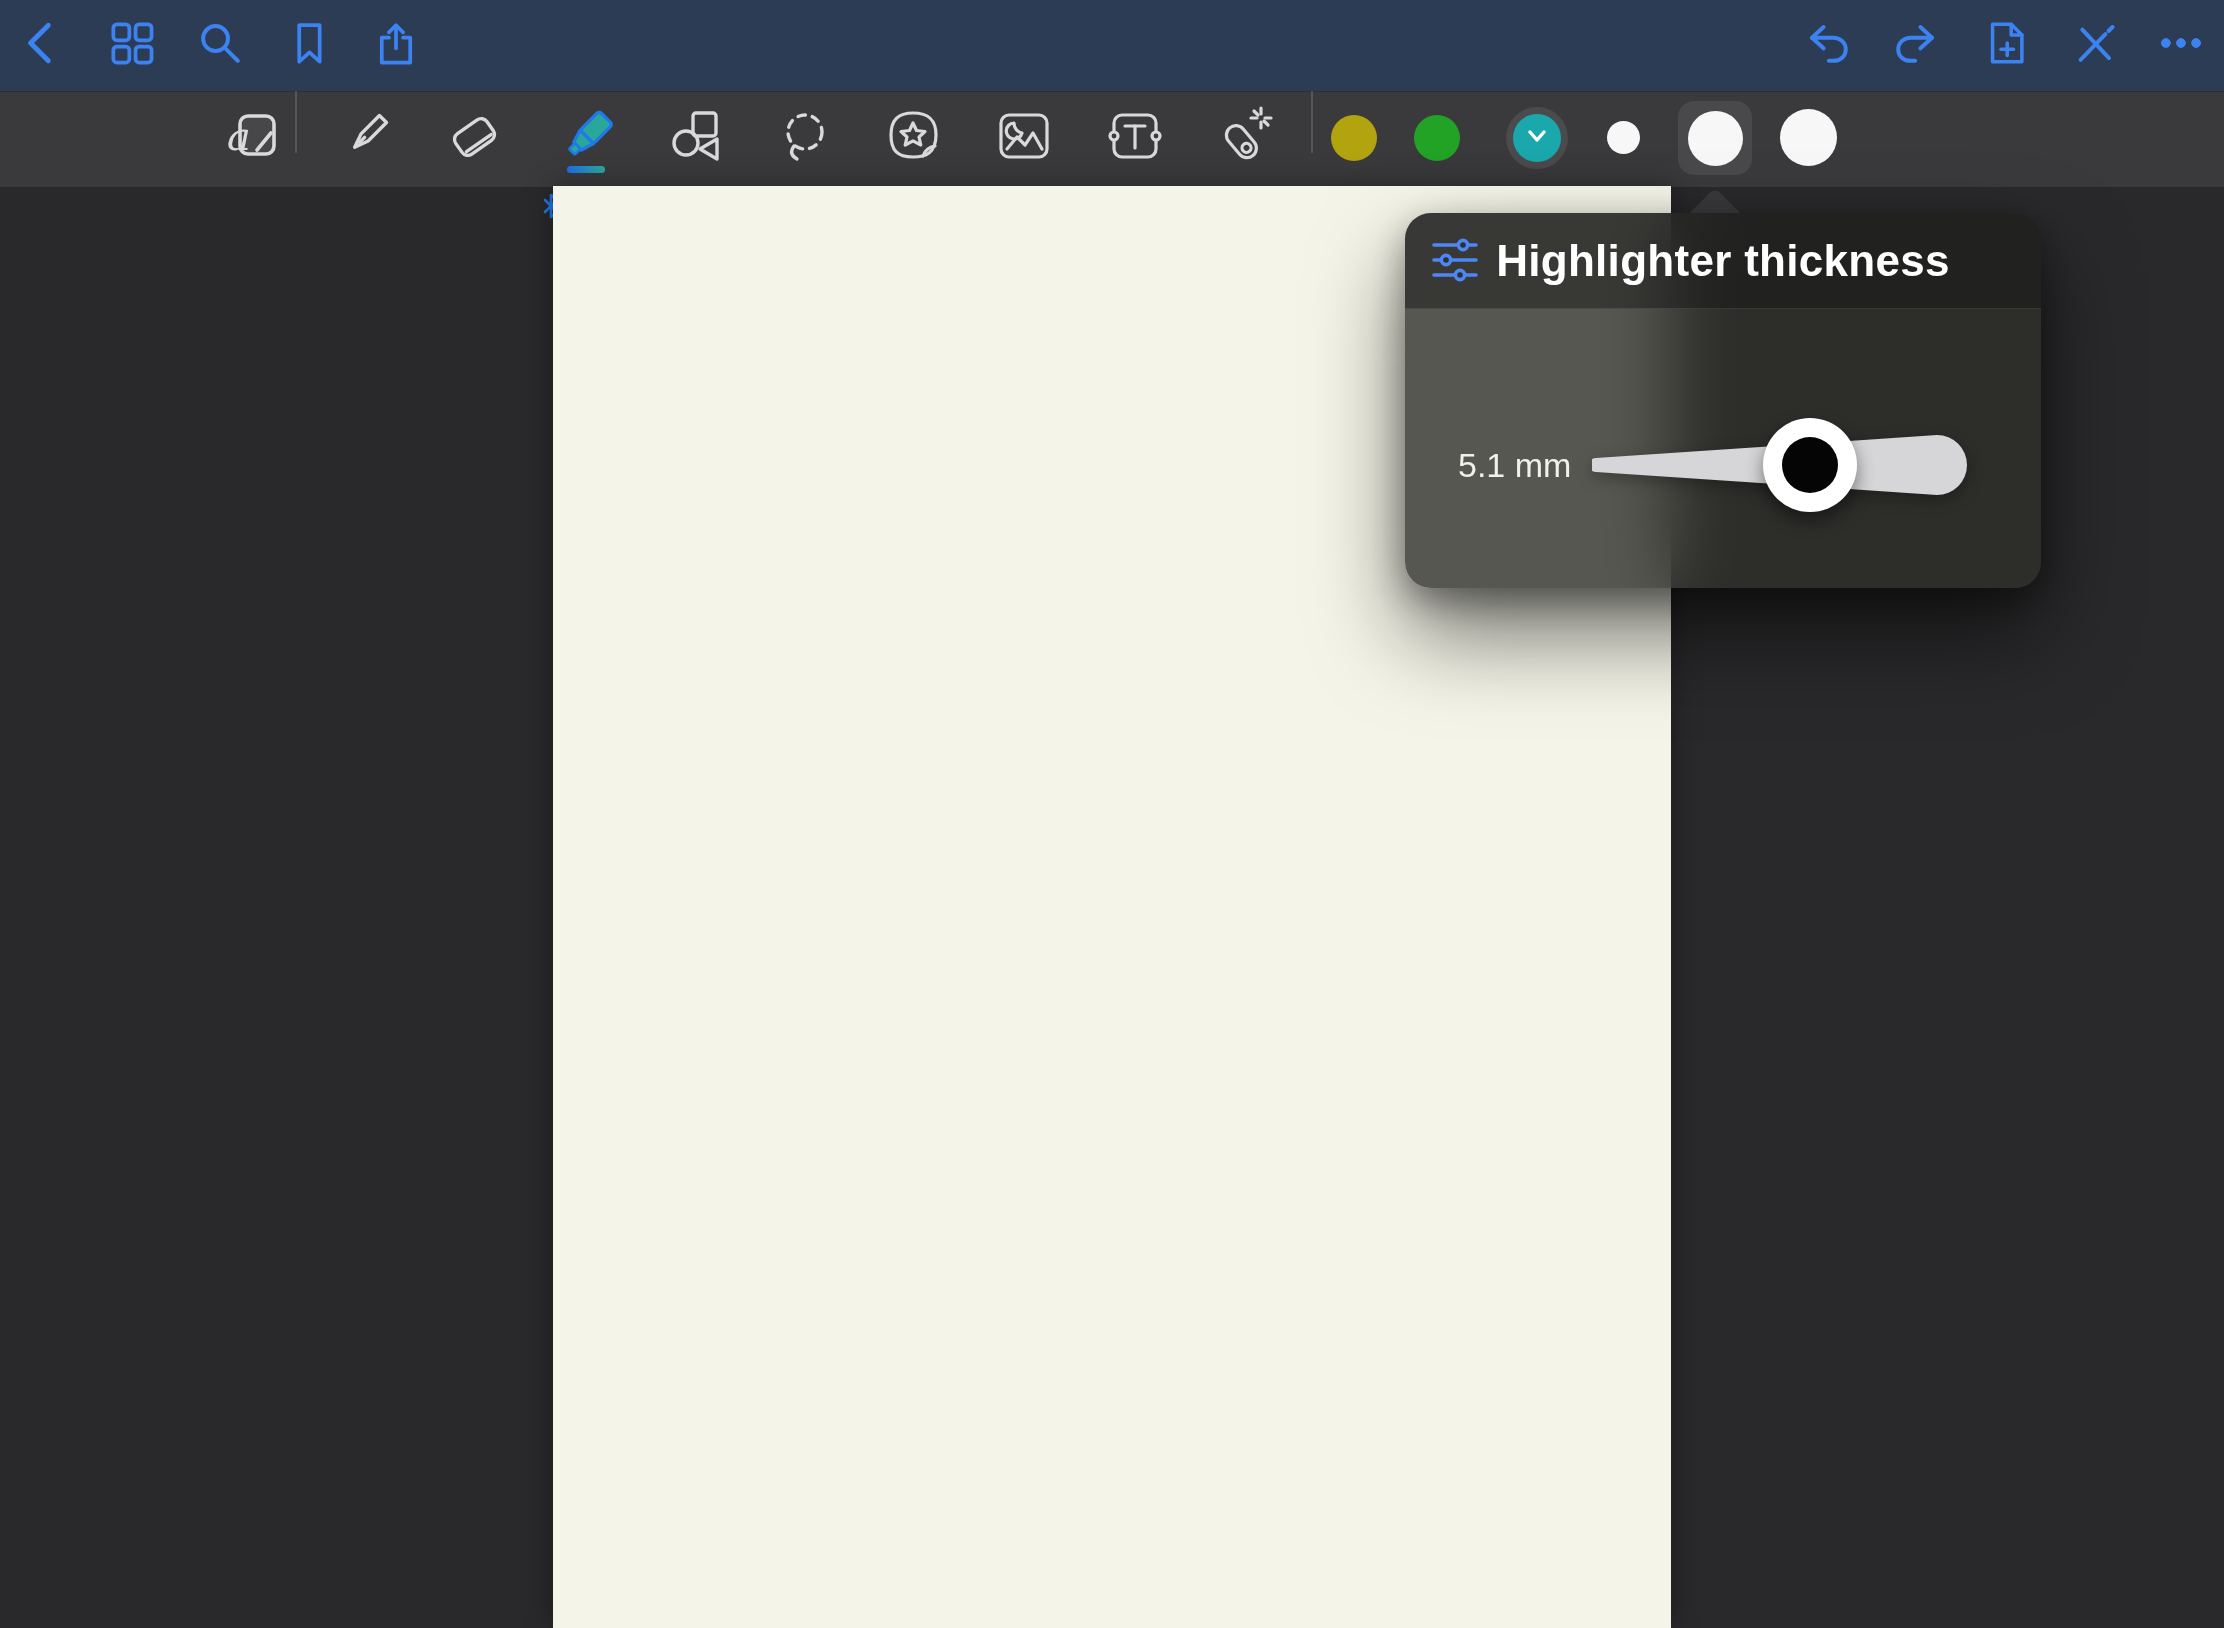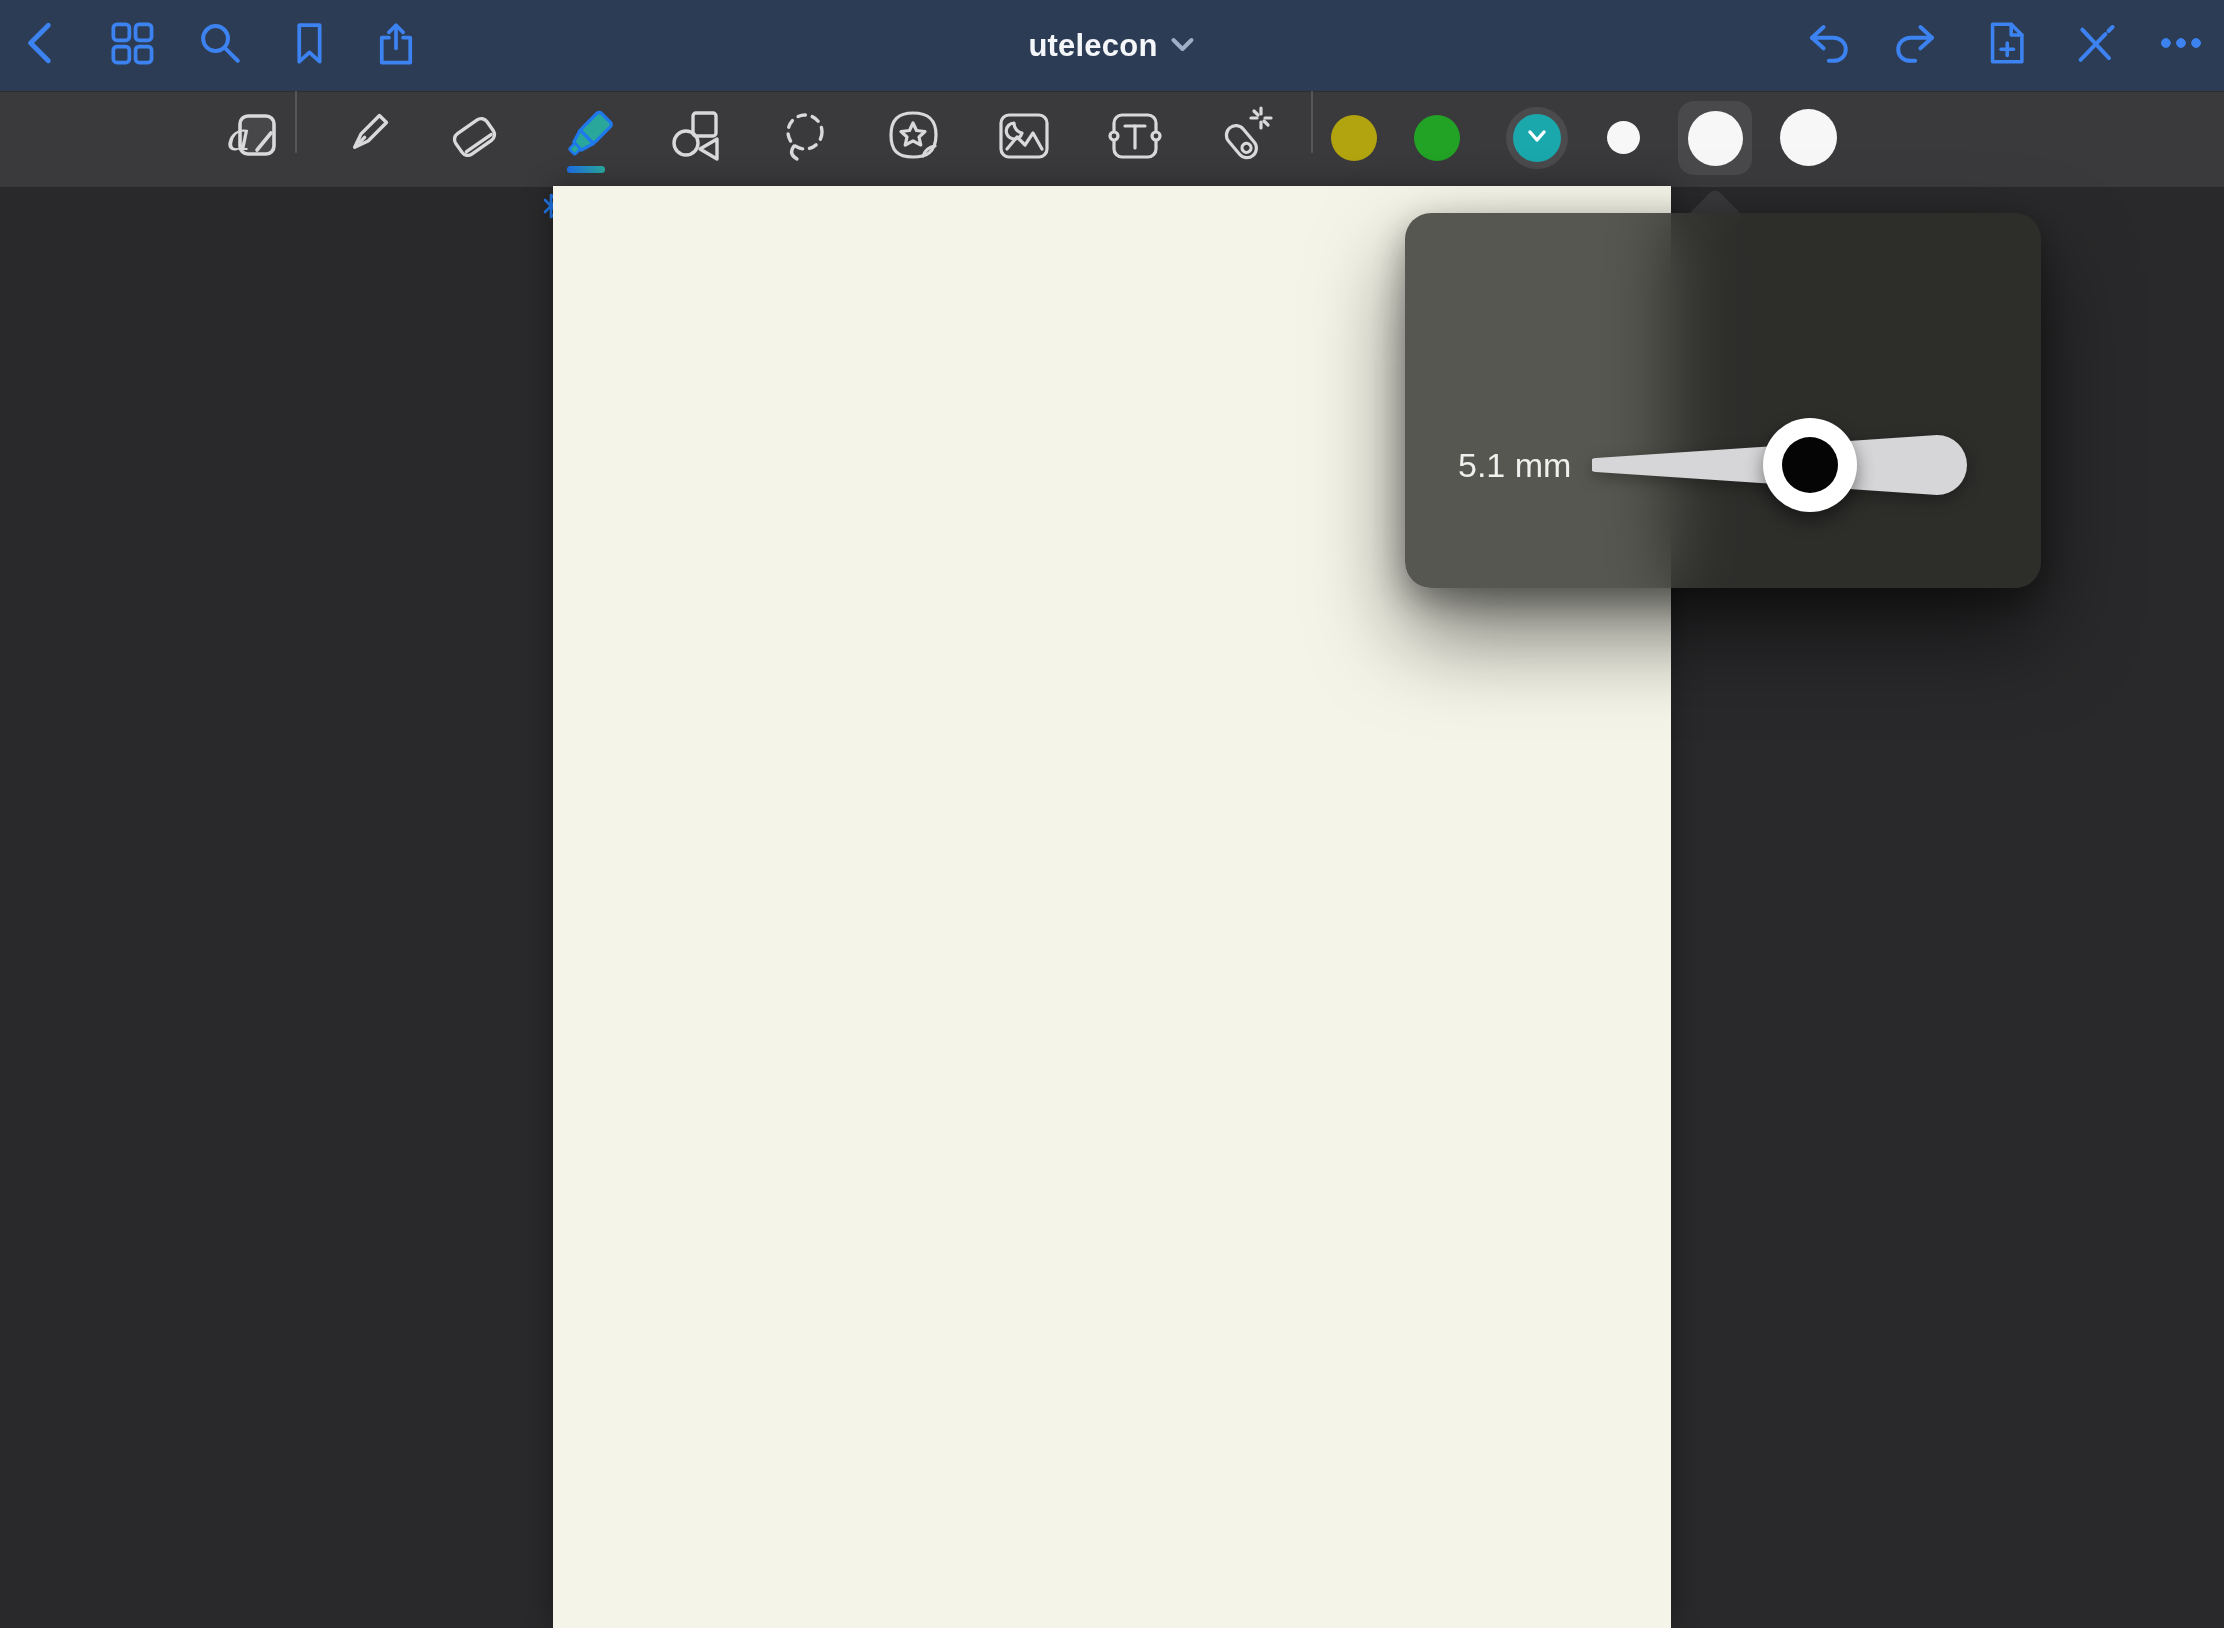--- a/index.html
+++ b/index.html
@@ -96,28 +96,20 @@
   <div class="abs navbtn" style="left:372px">
     <span>
       <svg width="48" height="48" viewBox="0 0 54 54" stroke-width="4.2">
         <path d="M19,21 h-8 v28 h32 v-28 h-8"></path>
           <line x1="27" y1="8" x2="27" y2="33"></line>
         <polyline points="19,15 27,7 35,15"></polyline>
       </svg>
     </span>
   </div>
 
-  <div id="doc-title-group" class="abs">
-    <span id="doc-title">utelecon</span>
-    <span>
-      <svg width="26" height="22" viewBox="0 0 26 22" fill="none" stroke="#9fb0c6" stroke-width="4" stroke-linecap="round" stroke-linejoin="round">
-        <polyline points="4,7 13,16 22,7"></polyline>
-      </svg>
-    </span>
-  </div>
 
   <div class="abs navbtn" style="left:1804px">
     <span>
       <svg width="48" height="48" viewBox="0 0 54 54" stroke-width="4.5">
         <polyline points="22,9 9,21 22,33"></polyline>
         <path d="M9,21 h24 c8,0 14,6 14,13 c0,8 -6,13 -14,13 h-5"></path>
       </svg>
     </span>
   </div>
 
@@ -306,20 +298,33 @@
     <div class="preset" style="width:55px;height:55px"></div>
   </div>
   <div class="abs preset" style="left:1780px;top:17px;width:57px;height:57px"></div>
 </div>
 
 <div id="notebook-page" class="abs"></div>
 
 <div id="popover-caret" class="abs"></div>
 
 <div id="thickness-popover" class="abs">
+  <div id="popover-header" class="abs">
+    <span id="sliders-icon" class="abs">
+      <svg width="48" height="48" viewBox="0 0 48 48" fill="none" stroke="#4d86f5" stroke-width="3.6" stroke-linecap="round">
+        <line x1="3" y1="9" x2="45" y2="9"></line>
+          <circle cx="32" cy="9" r="4.6" fill="#2e2f31"></circle>
+        <line x1="3" y1="24" x2="45" y2="24"></line>
+          <circle cx="15" cy="24" r="4.6" fill="#2e2f31"></circle>
+        <line x1="3" y1="39" x2="45" y2="39"></line>
+          <circle cx="29" cy="39" r="4.6" fill="#2e2f31"></circle>
+      </svg>
+    </span>
+    <div id="popover-title">Highlighter thickness</div>
+  </div>
 
   <div id="thickness-value" class="abs">5.1 mm</div>
 
   <span id="slider-track" class="abs">
     <svg width="375" height="72" viewBox="0 0 375 72">
       <path d="M4,29 L345,6 A30,30 0 0 1 345,66 L4,43 A7,7 0 0 1 4,29 Z" fill="#d6d6d8"></path>
     </svg>
   </span>
 
   <div id="slider-knob" class="abs">

